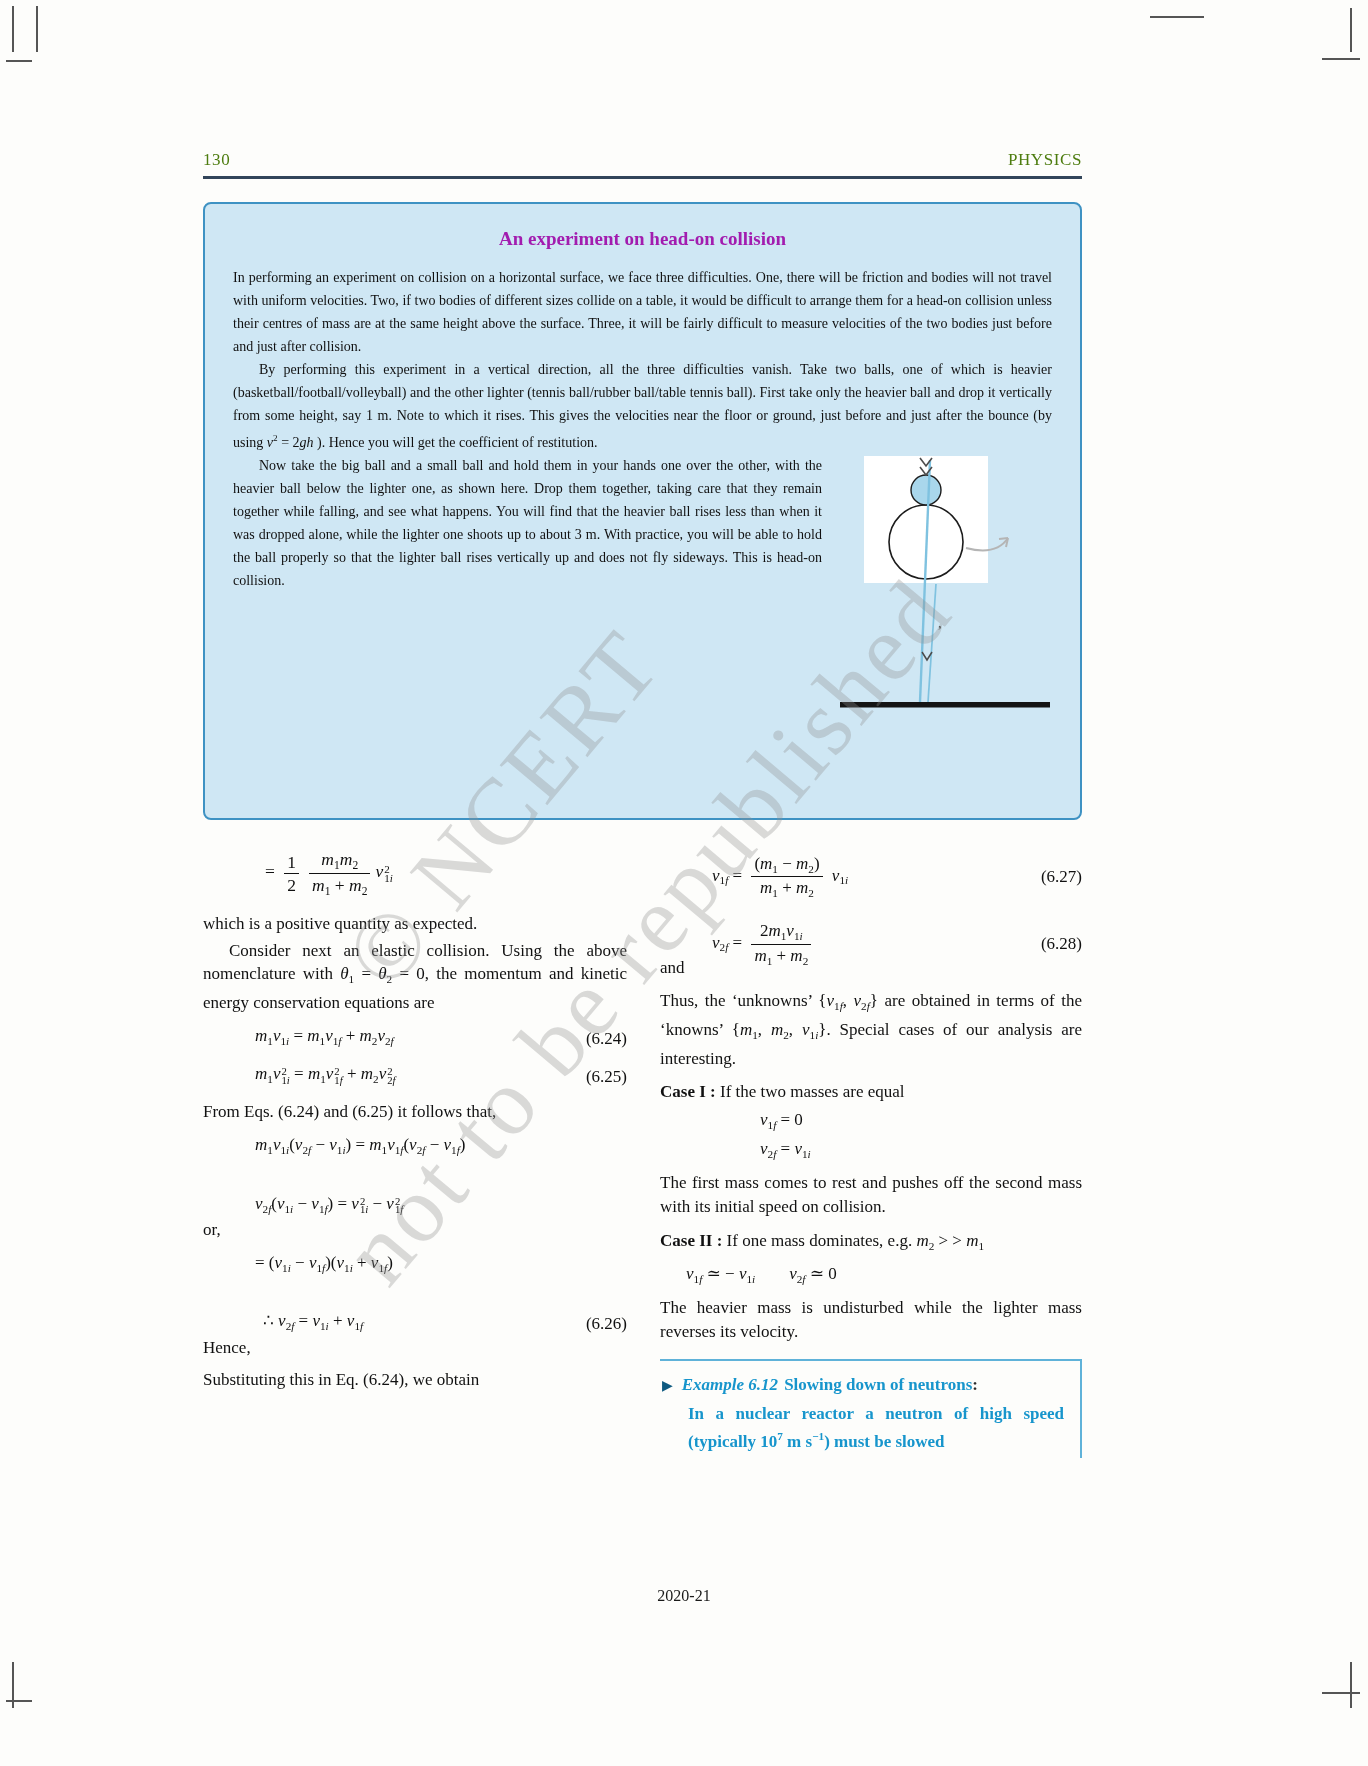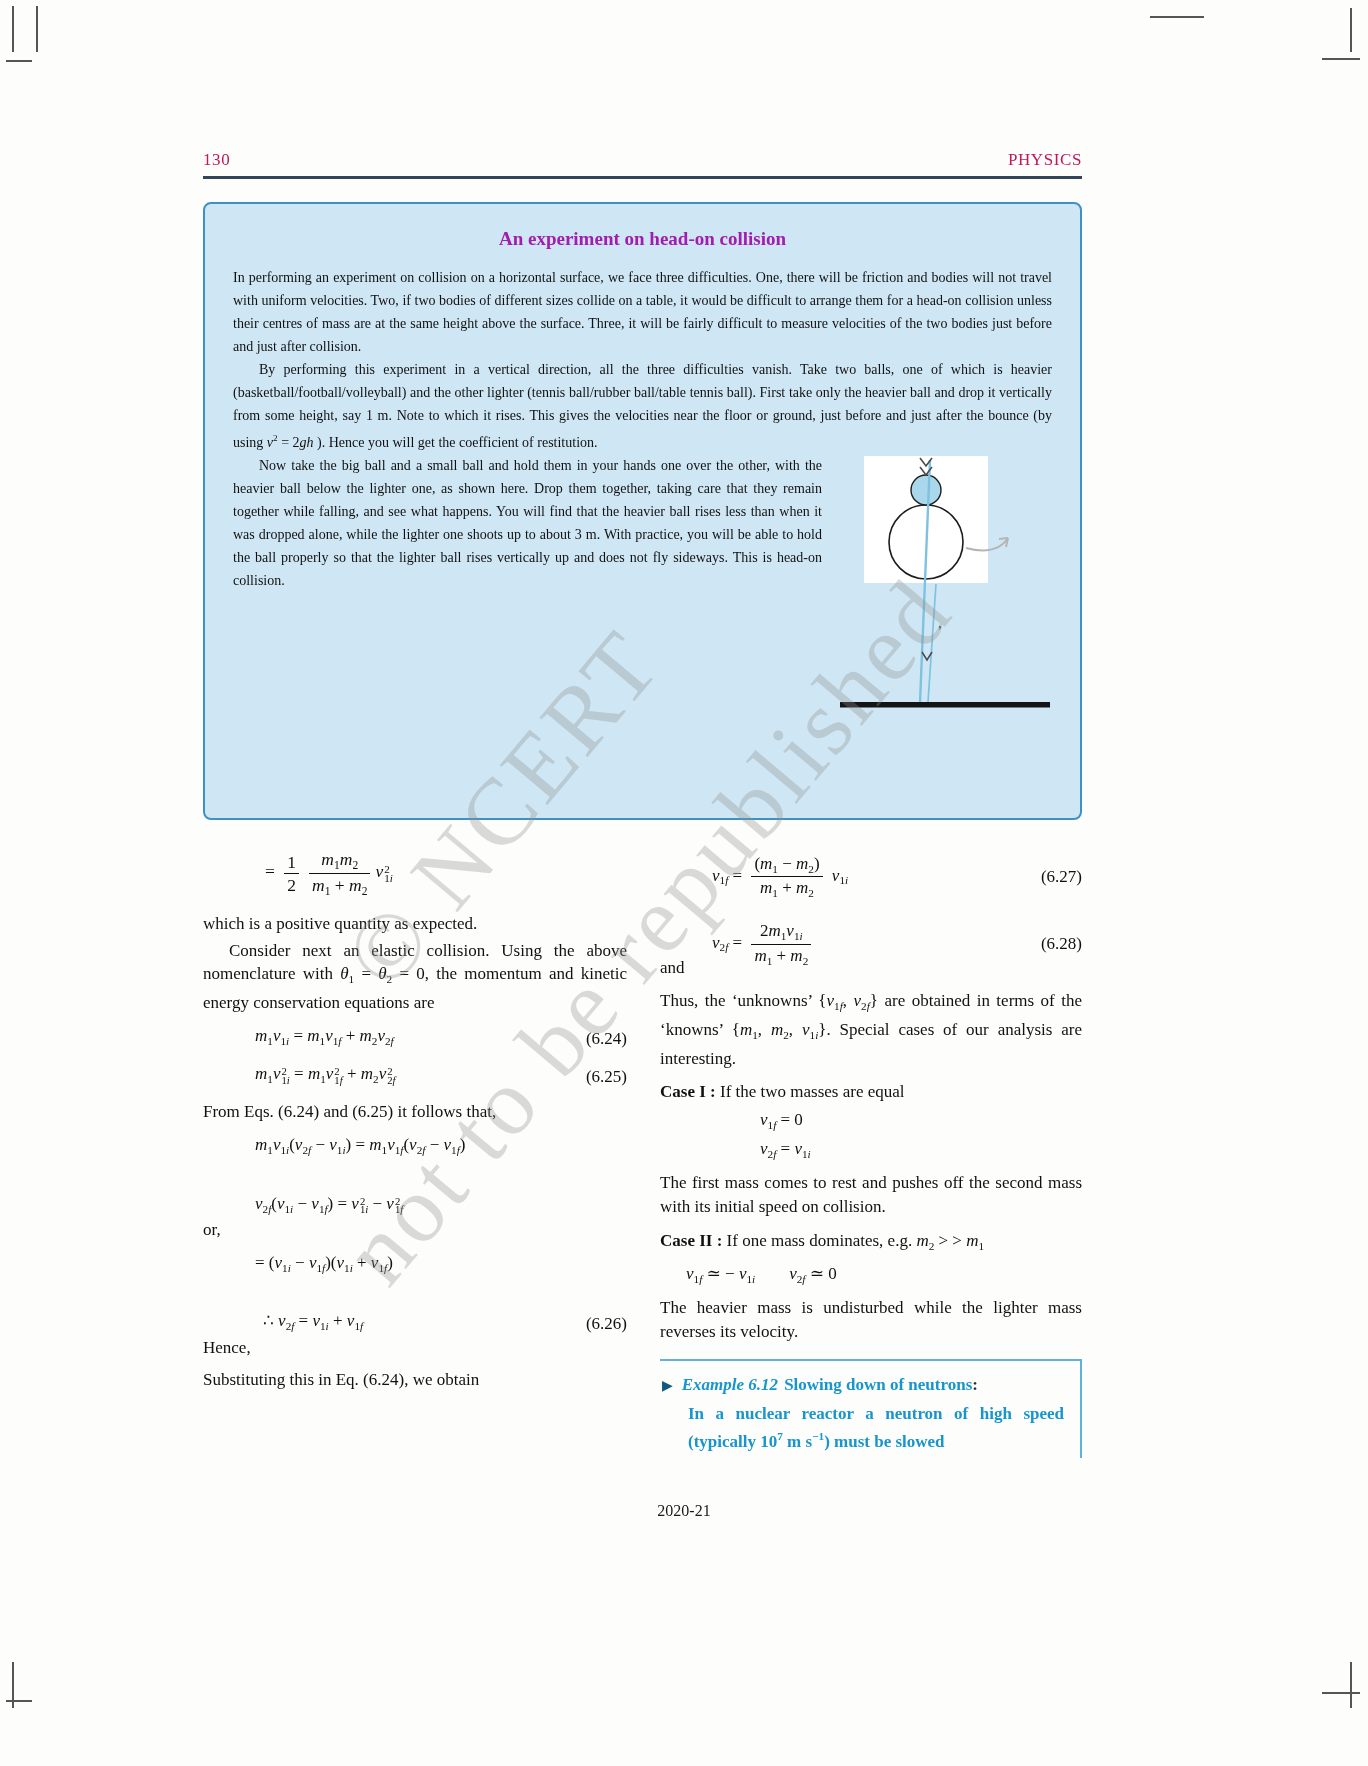--- a/index.html
+++ b/index.html
@@ -2,21 +2,21 @@
 <html><head>
 <meta charset="utf-8">
 <style>
   *{margin:0;padding:0;box-sizing:border-box;}
   html,body{background:#ffffff;}
   .page{position:relative;width:1368px;height:1766px;background:#fdfdfb;overflow:hidden;
         font-family:"Liberation Serif","DejaVu Serif",serif;color:#111;margin:0 auto;}
   .crop{position:absolute;background:#555;}
 
   .page-header{position:absolute;left:203px;top:150px;width:879px;display:flex;
-               justify-content:space-between;font-size:17px;color:#be185d;letter-spacing:.6px;}
+               justify-content:space-between;font-size:17px;color:#4d7c0f;letter-spacing:.6px;}
   .header-rule{position:absolute;left:203px;top:176px;width:879px;height:2.5px;background:#32455a;}
 
   .exp-box{position:absolute;left:203px;top:202px;width:879px;height:618px;background:#cfe7f4;
            border:2.5px solid #3e92c3;border-radius:8px;padding:24px 28px 14px;overflow:hidden;}
   .exp-title{text-align:center;font-size:19px;font-weight:bold;margin-bottom:16px;color:#a21caf;}
   .exp-p{font-size:14px;line-height:23px;text-align:justify;}
   .exp-p.indent{text-indent:26px;}
   .fig-float{float:right;width:214px;height:256px;margin:2px 0 0 16px;}
 
   .columns{position:absolute;left:203px;top:845px;width:879px;display:flex;gap:33px;}
@@ -49,21 +49,21 @@
 
   .example-box{margin-top:16px;border-top:2px solid #5fb2d9;border-right:2px solid #5fb2d9;
                padding:12px 12px 4px 2px;color:#1795cc;}
   .example-head{display:flex;align-items:baseline;font-size:17px;}
   .ex-marker{color:#0e5a80;font-size:14px;margin-right:9px;flex:none;}
   .ex-label{font-style:italic;font-weight:bold;margin-right:6px;white-space:nowrap;}
   .ex-title{font-weight:bold;white-space:nowrap;}
   .ex-colon{color:#2a2a2a;font-weight:bold;}
   .ex-body{margin:4px 4px 0 26px;text-align:justify;line-height:23.6px;font-weight:bold;}
 
-  .page-footer{position:absolute;left:0;top:1502px;width:100%;text-align:center;font-size:16px;color:#1a1a1a;}
+  .page-footer{position:absolute;left:0;top:1587px;width:100%;text-align:center;font-size:16px;color:#1a1a1a;}
 
   .watermark{position:absolute;left:0;top:680px;width:1150px;text-align:center;
              transform:rotate(-50deg);font-size:95px;letter-spacing:4px;line-height:2.0;
              color:#8f8f8f;opacity:.32;z-index:6;pointer-events:none;
              font-family:"Liberation Serif",serif;}
 </style>
 </head>
 <body>
 
 <div class="page">

